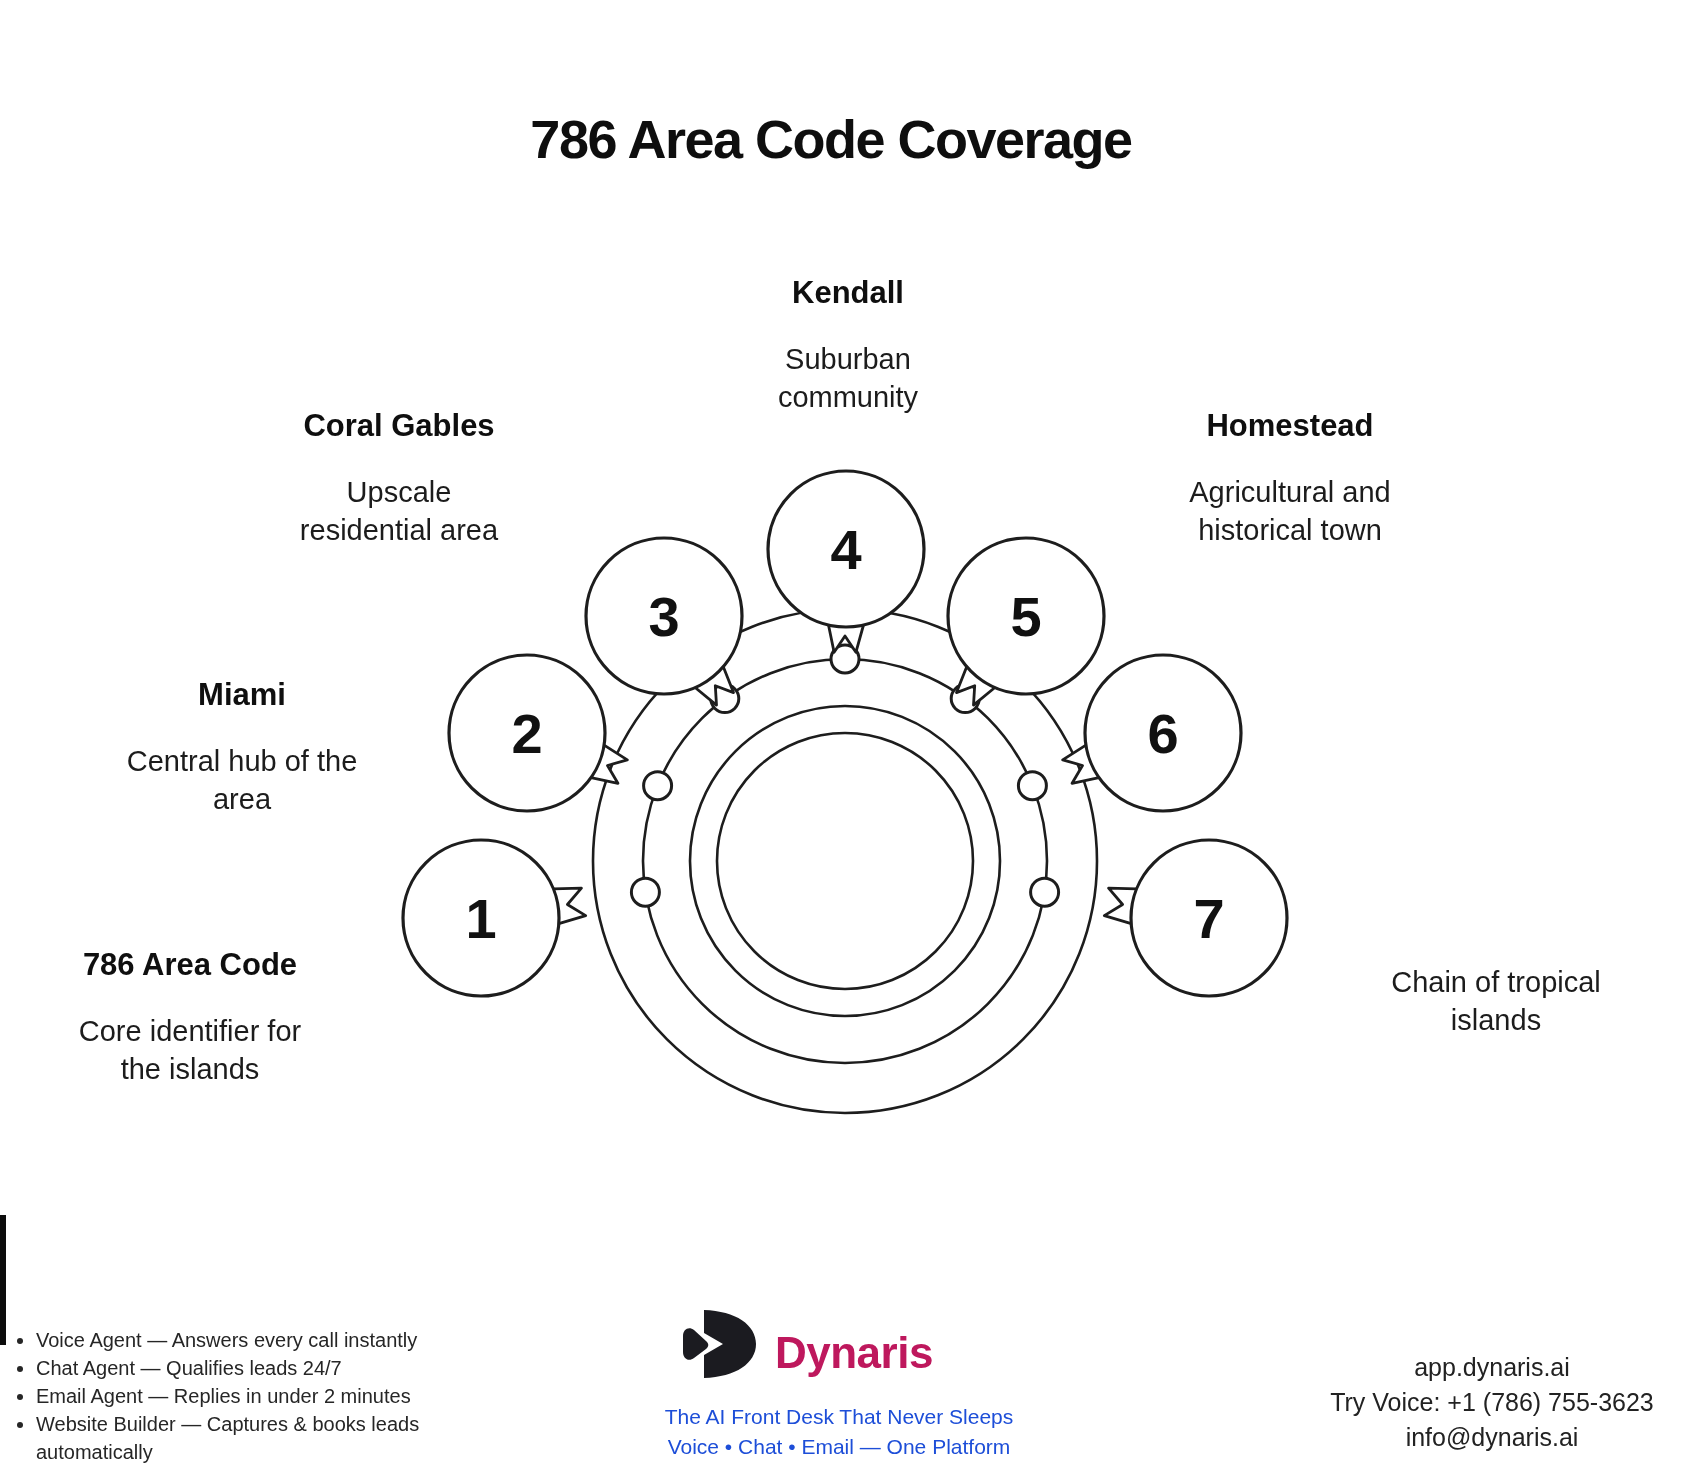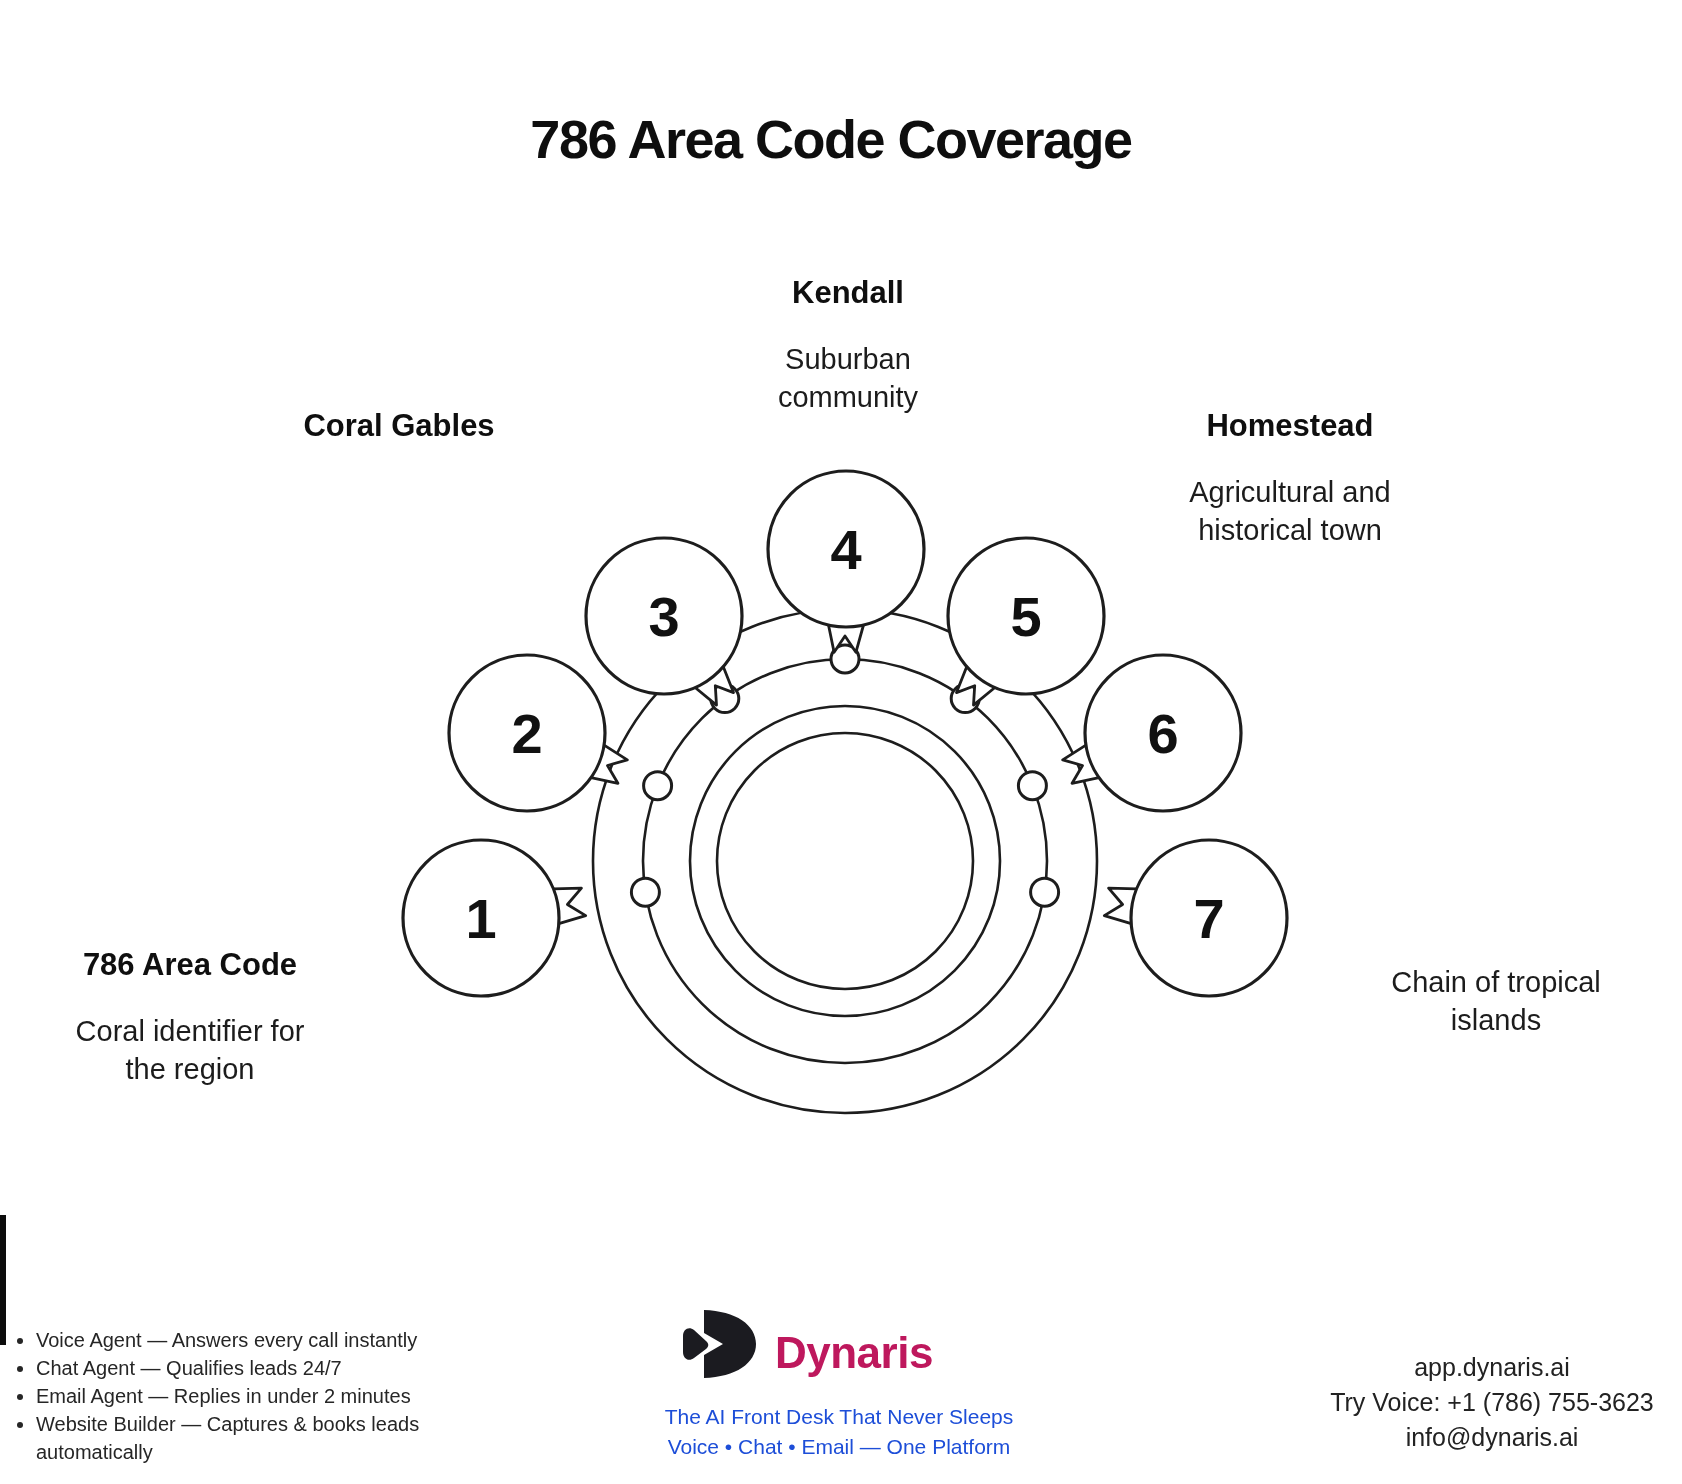--- a/index.html
+++ b/index.html
@@ -106,24 +106,29 @@
     </g>
     <g>
       <path class="bubble-tail" d="M1136.6 888.9 L1108.6 888.2 L1122.6 904.5 L1104.3 915.6 L1131.2 923.6 Z"></path>
       <circle class="bubble-circle" cx="1209" cy="918" r="78"></circle>
       <text class="bubble-number" x="1209" y="938">7</text>
     </g>
   </svg>
 
   <div class="label pos-1">
     <h3>786 Area Code</h3>
-    <p>Coral identifier for the region</p>
+    <p>Core identifier for the islands</p>
+  </div>
+  <div class="label pos-2">
+    <h3>Miami</h3>
+    <p>Central hub of the area</p>
   </div>
   <div class="label pos-3">
     <h3>Coral Gables</h3>
+    <p>Upscale residential area</p>
   </div>
   <div class="label pos-4">
     <h3>Kendall</h3>
     <p>Suburban community</p>
   </div>
   <div class="label pos-5">
     <h3>Homestead</h3>
     <p>Agricultural and historical town</p>
   </div>
   <div class="label pos-7">

